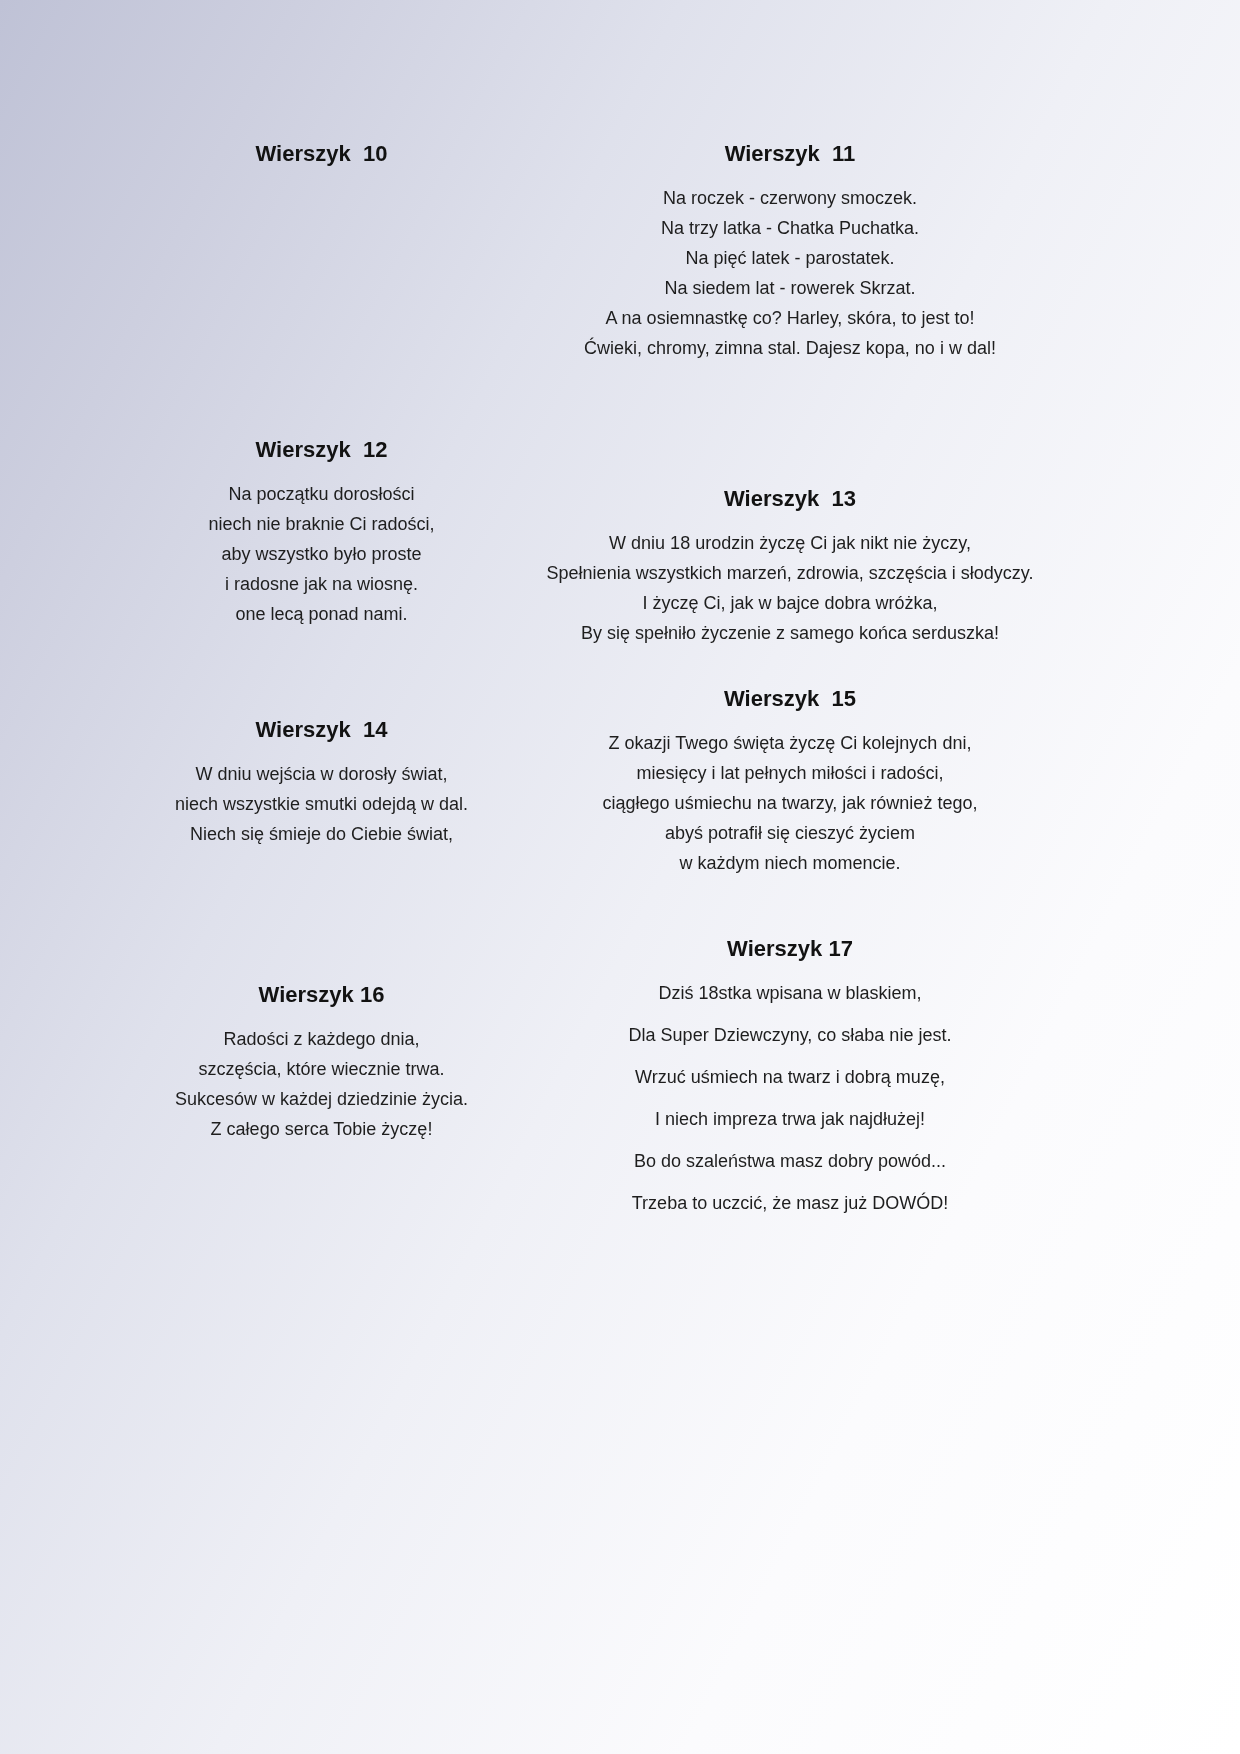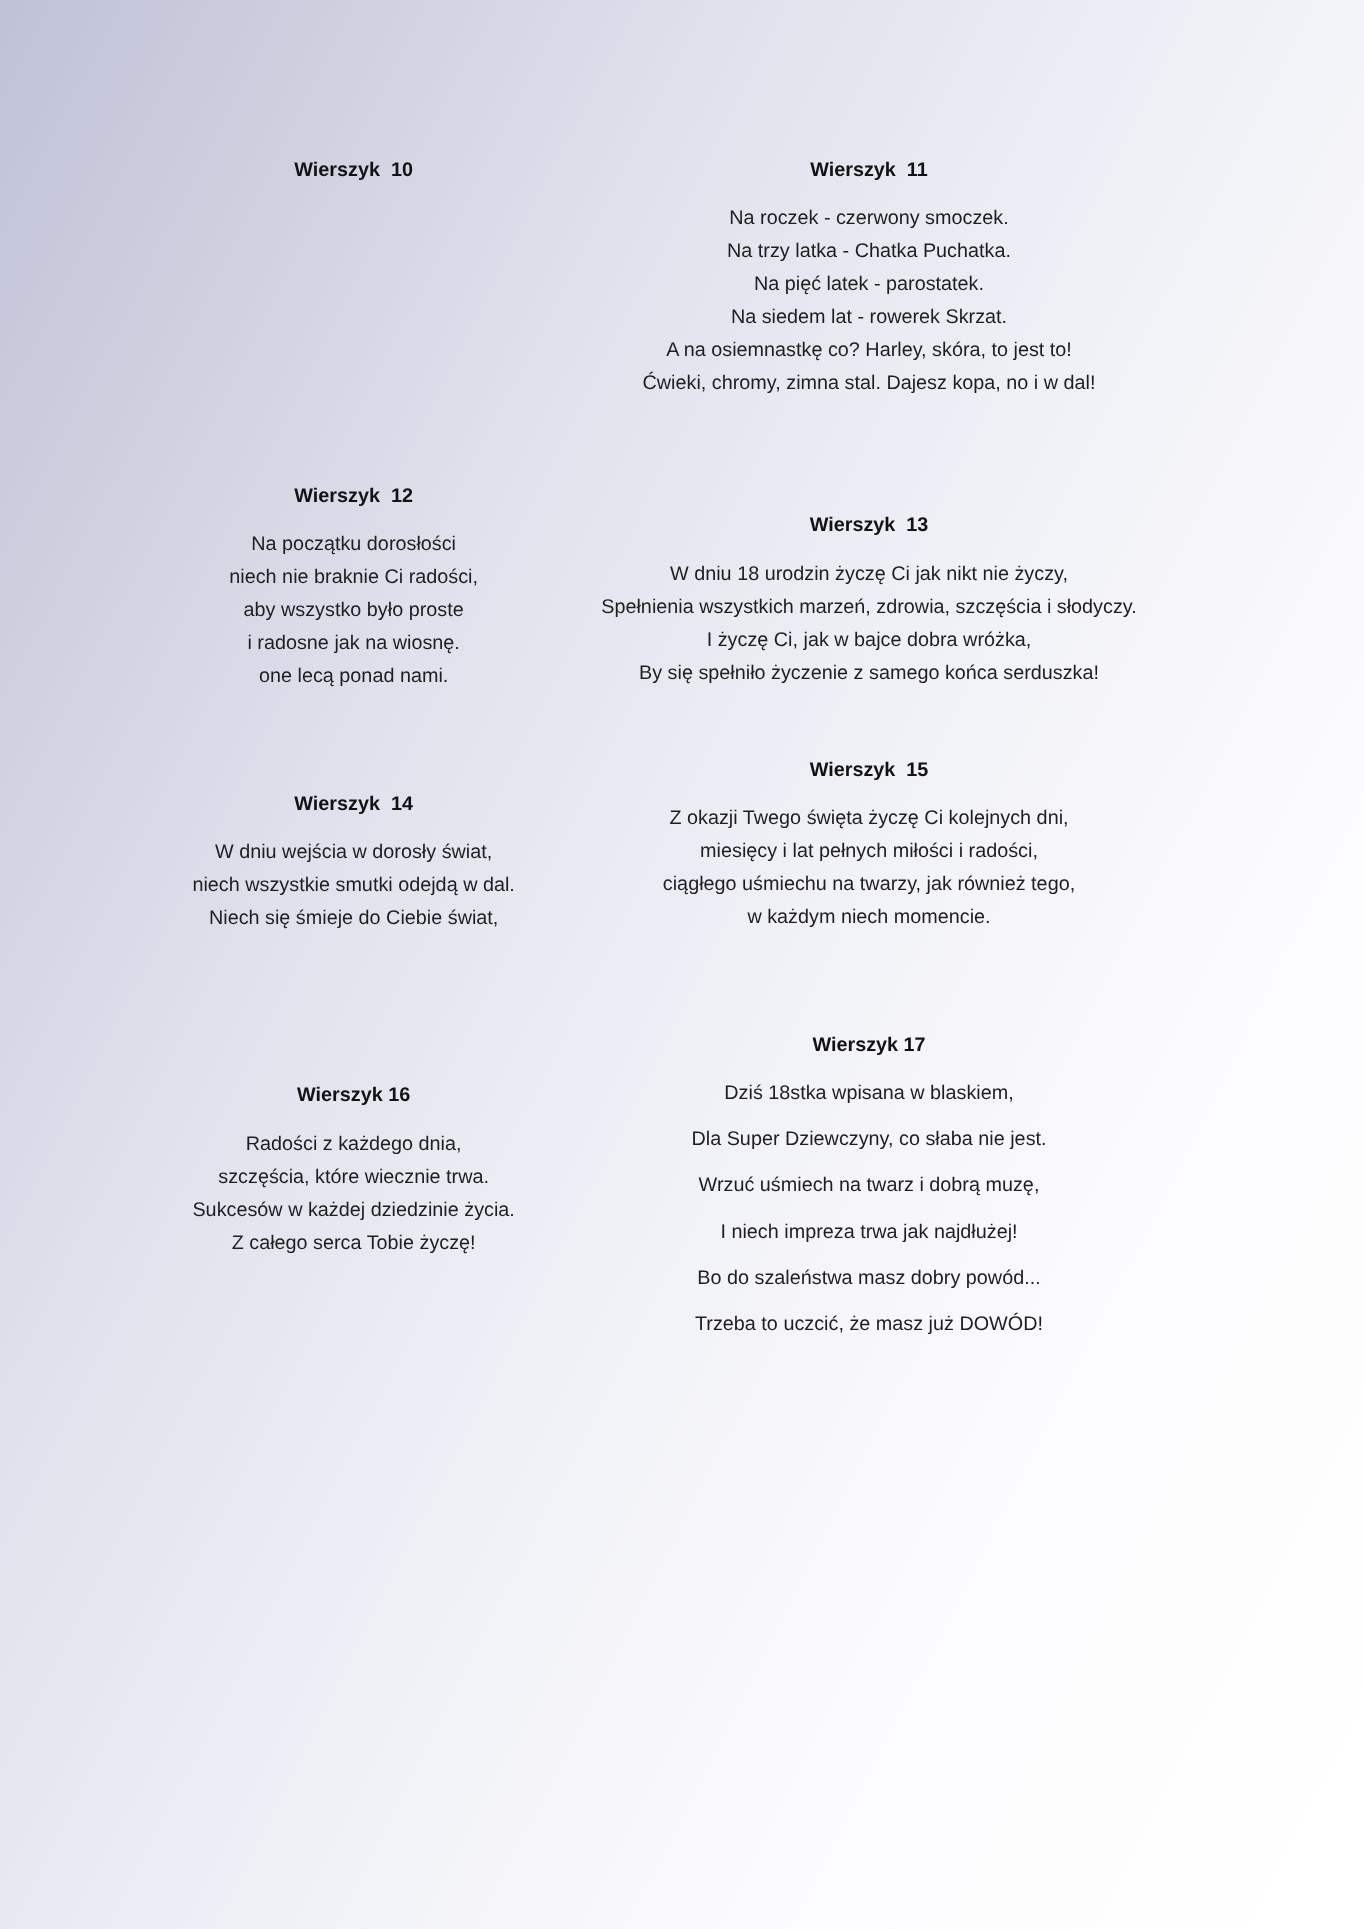--- a/index.html
+++ b/index.html
@@ -21,40 +21,40 @@
       #fbfbfd 74%,
       #ffffff 100%);
     font-family: "Liberation Sans", sans-serif;
     color: #1e1e1e;
   }
   .poem {
     position: absolute;
     text-align: center;
   }
   .poem-title {
-    font-size: 18px;
+    font-size: 22px;
     font-weight: 700;
     line-height: 30px;
     margin: 0 0 14px 0;
     color: #121212;
     white-space: pre; 
   }
   .poem-line {
     font-size: 18px;
     line-height: 30px;
     white-space: nowrap;
   }
   .poem.spaced .poem-line {
     margin-bottom: 12px;
   }
   
   #poem-10 { left: 100px; top: 139px; width: 443px; }
   #poem-11 { left: 520px; top: 139px; width: 540px; }
   #poem-12 { left: 100px; top: 435px; width: 443px; }
-  #poem-13 { left: 520px; top: 462px; width: 540px; text-align: center; }
+  #poem-13 { left: 520px; top: 484px; width: 540px; text-align: center; }
   #poem-14 { left: 100px; top: 715px; width: 443px; }
   #poem-15 { left: 520px; top: 684px; width: 540px; }
   #poem-16 { left: 100px; top: 980px; width: 443px; }
   #poem-17 { left: 520px; top: 934px; width: 540px; }
 </style>
 </head>
 <body>
 
 <div class="page">
 
@@ -103,20 +103,21 @@
         <div class="poem-line">Niech się śmieje do Ciebie świat,</div>
       </div>
   </section>
 
   <section class="poem" id="poem-15">
     <h3 class="poem-title">Wierszyk  15</h3>
     <div class="poem-body">
         <div class="poem-line">Z okazji Twego święta życzę Ci kolejnych dni,</div>
         <div class="poem-line">miesięcy i lat pełnych miłości i radości,</div>
         <div class="poem-line">ciągłego uśmiechu na twarzy, jak również tego,</div>
+        <div class="poem-line">abyś potrafił się cieszyć życiem</div>
         <div class="poem-line">w każdym niech momencie.</div>
       </div>
   </section>
 
   <section class="poem" id="poem-16">
     <h3 class="poem-title">Wierszyk 16</h3>
     <div class="poem-body">
         <div class="poem-line">Radości z każdego dnia,</div>
         <div class="poem-line">szczęścia, które wiecznie trwa.</div>
         <div class="poem-line">Sukcesów w każdej dziedzinie życia.</div>

